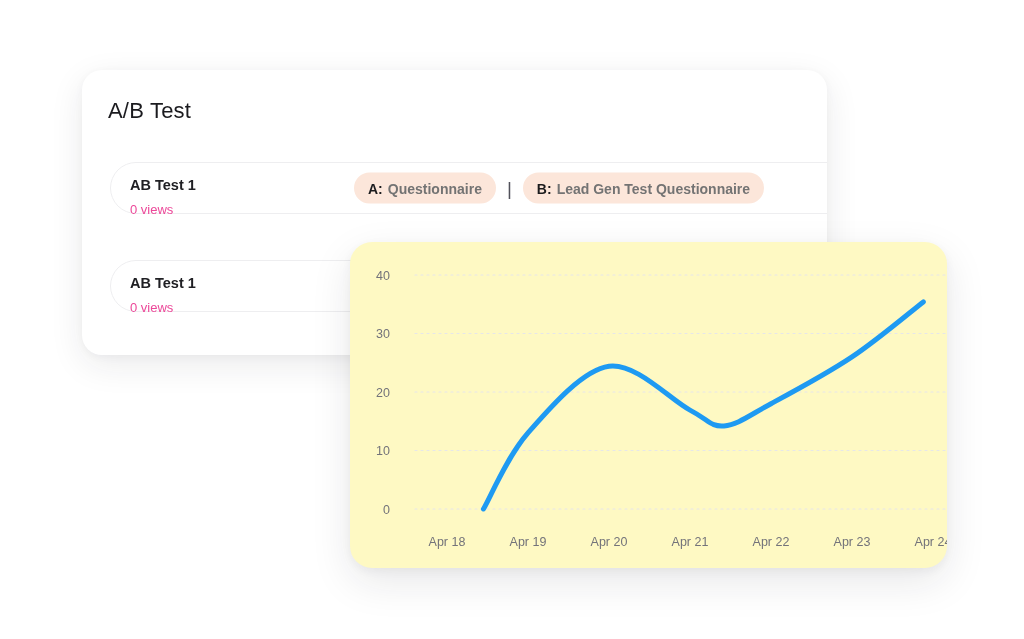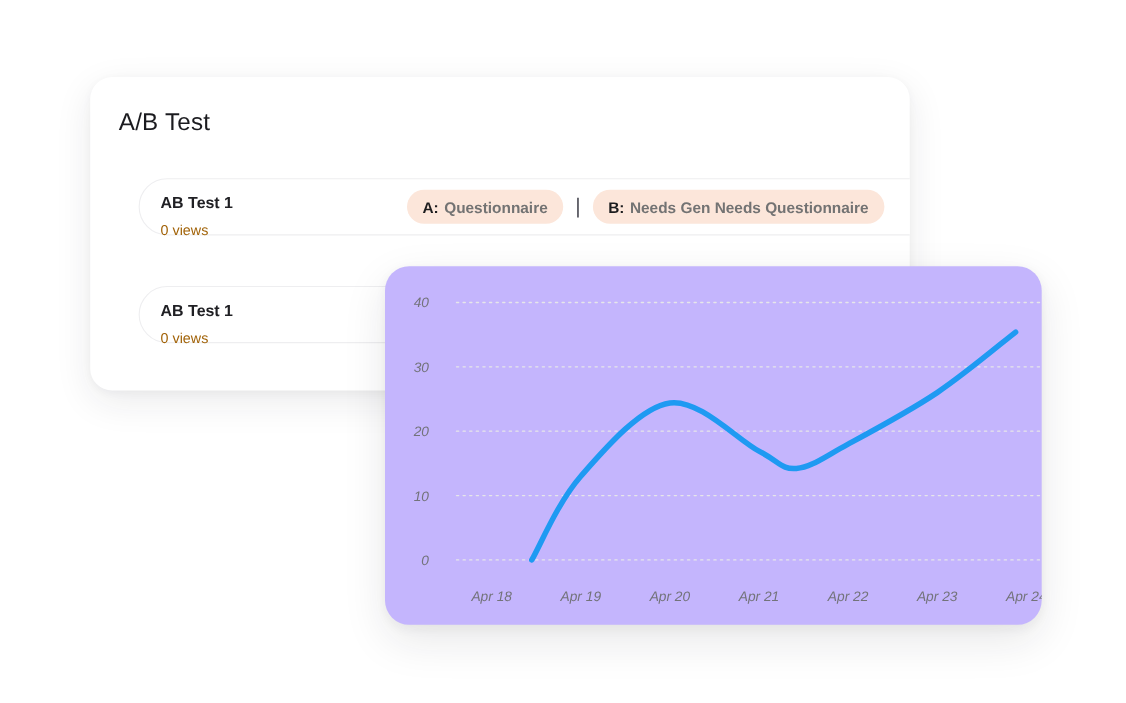--- a/index.html
+++ b/index.html
@@ -11,48 +11,47 @@
   .main-card {
     position:absolute; left:82px; top:70px; width:745px; height:285px;
     background:#FFFFFF; border-radius:20px; overflow:hidden; z-index:1;
     box-shadow:0 10px 34px rgba(30,30,40,0.09), 0 2px 8px rgba(30,30,40,0.04);
   }
   .main-card h1 {
     margin:28px 0 0 26px; font-size:22px; font-weight:500;
     color:#1B1B1F; letter-spacing:0.2px;
   }
   .row {
-    position:absolute; left:44px; width:780px; height:52px;
+    position:absolute; left:28px; width:780px; height:52px;
     border:1px solid #EEEEF0; border-radius:26px; background:#FFFFFF;
     padding:14px 0 0 19px; cursor:pointer;
   }
   .row-1 { top:92px; }
   .row-2 { top:190px; }
   .row-name  { font-size:14.5px; font-weight:700; color:#202024; }
-  .row-views { font-size:13px; color:#a16207; margin-top:9px; }
+  .row-views { font-size:13px; color:#ec4899; margin-top:9px; }
 
   .badges {
     position:absolute; left:243px; top:50%; transform:translateY(-50%);
     display:flex; align-items:center; white-space:nowrap;
   }
   .pill {
     display:inline-flex; align-items:center; height:31px; padding:0 14px;
     background:#FCE6DA; border-radius:16px; font-size:14px; font-weight:700;
     cursor:pointer;
   }
   .pill .prefix { color:#1C1C1E; margin-right:5px; }
   .pill .label  { color:#737373; }
   .sep { color:#52525B; font-size:19px; font-weight:400; margin:0 11px; }
 
   
   .chart-card {
     position:absolute; left:350px; top:242px; width:597px; height:326px;
-    background:#c4b5fd; border-radius:22px; z-index:2;
+    background:#fef9c3; border-radius:22px; z-index:2;
     box-shadow:0 14px 40px rgba(30,30,40,0.10), 0 3px 10px rgba(30,30,40,0.05);
-    font-style:italic;
   }
   .chart-card svg { display:block; width:597px; height:326px; }
   .gridline { stroke:#E6E6E9; stroke-width:1.2; stroke-dasharray:2 4; stroke-linecap:round; }
   .tick { font-family:"Liberation Sans", sans-serif; font-size:12.5px; fill:#73737A; }
 </style>
 </head>
 <body>
 
 <div class="stage">
 
@@ -65,21 +64,21 @@
         <div class="row-views">0 views</div>
       </div>
       <div class="badges">
         <span class="pill">
           <span class="prefix">A:</span>
           <span class="label">Questionnaire</span>
         </span>
         <span class="sep">|</span>
         <span class="pill">
           <span class="prefix">B:</span>
-          <span class="label">Needs Gen Needs Questionnaire</span>
+          <span class="label">Lead Gen Test Questionnaire</span>
         </span>
       </div>
     </div>
 
     <div class="row row-2">
       <div>
         <div class="row-name">AB Test 1</div>
         <div class="row-views">0 views</div>
       </div>
     </div>

